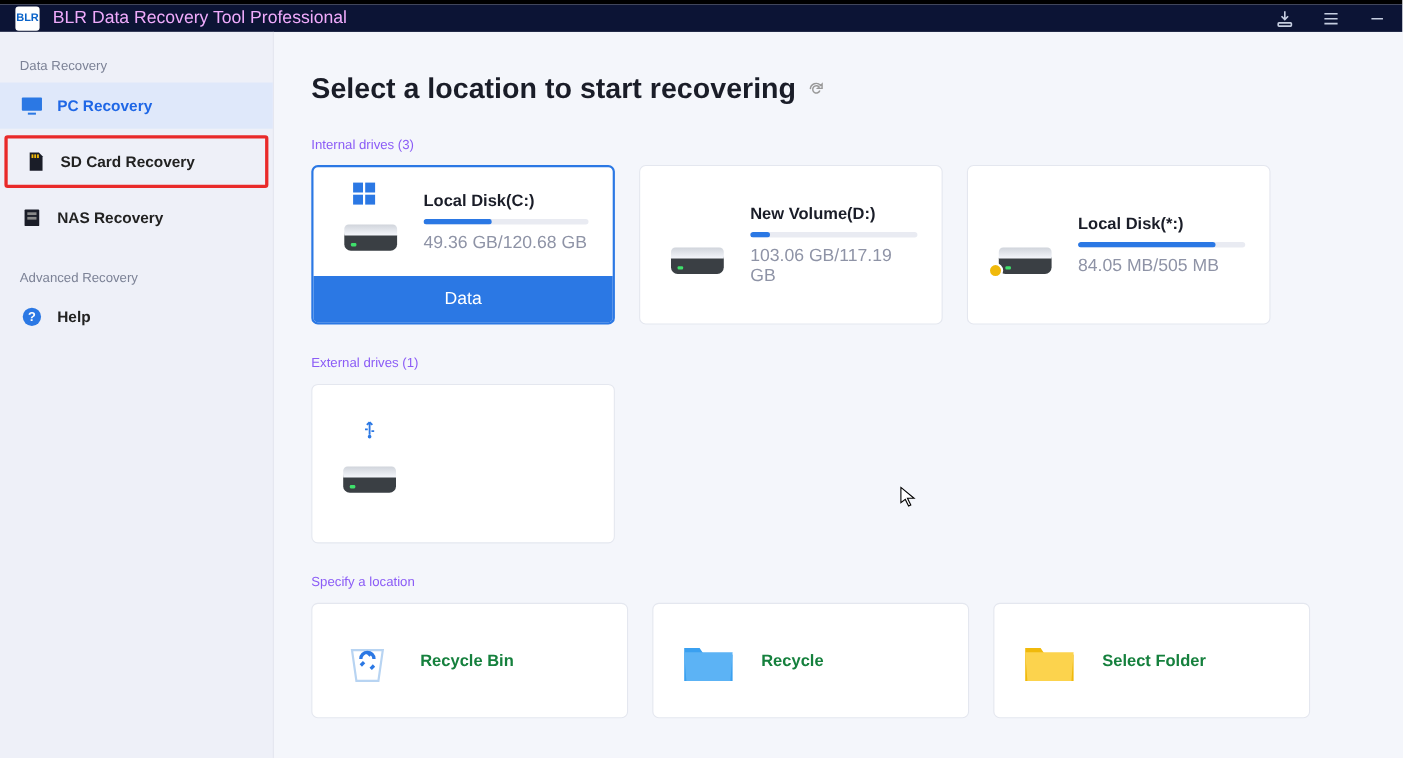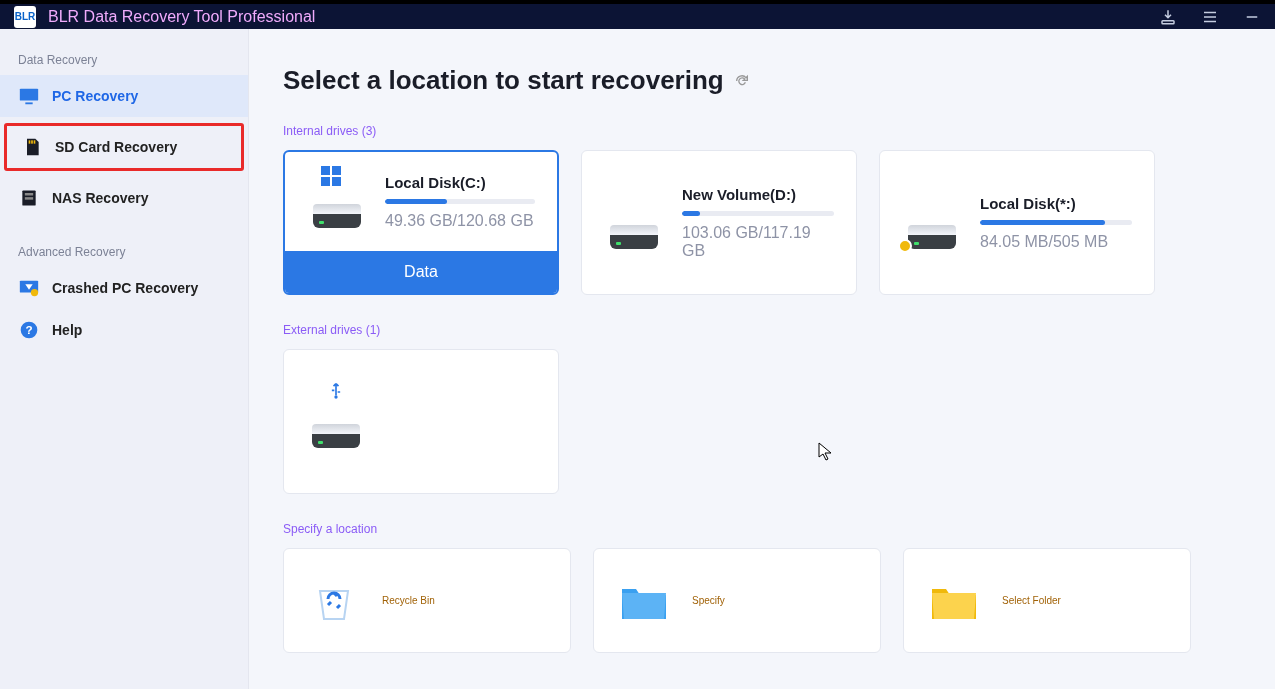--- a/index.html
+++ b/index.html
@@ -38,21 +38,21 @@
 .drive-info { flex: 1; }
 .drive-name { font-size: 15px; font-weight: 600; color: #1a1d28; margin-bottom: 8px; }
 .drive-bar { width: 100%; height: 5px; background: #e9ebf2; border-radius: 3px; margin-bottom: 8px; overflow: hidden; }
 .drive-bar-fill { height: 100%; background: #2b78e4; border-radius: 3px; }
 .drive-size { font-size: 16px; color: #8e93a6; }
 .scan-btn { height: 42px; background: #2b78e4; color: #fff; font-size: 16px; display: flex; align-items: center; justify-content: center; border-radius: 0 0 4px 4px; }
 
 .loc-grid { display: flex; gap: 22px; }
 .loc-card { width: 288px; height: 105px; background: #fff; border: 1px solid #e4e7ef; border-radius: 6px; display: flex; align-items: center; padding: 0 22px; gap: 20px; cursor: pointer; }
 .loc-icon { width: 56px; height: 56px; display: flex; align-items: center; justify-content: center; }
-.loc-name { font-size: 10px; font-weight: 400; color: #a16207; }
+.loc-name { font-size: 15px; font-weight: 700; color: #15803d; }
 
 .cursor { position: absolute; left: 818px; top: 442px; pointer-events: none; }
 
 
 .disk { width: 48px; height: 18px; background: #3a3f44; border-radius: 4px 4px 6px 6px; position: absolute; bottom: 0; left: 6px; }
 .disk:before { content:''; position:absolute; top:-6px; left:0; right:0; height:10px; background:linear-gradient(#d0d4db,#f4f6fb); border-radius:4px 4px 0 0; }
 .disk-led { position:absolute; bottom:4px; left:6px; width:5px; height:3px; background:#3fe06b; border-radius:1px; }
 .warn-badge { position:absolute; bottom:-4px; left:-4px; width:14px; height:14px; background:#f0b90b; border-radius:50%; border:2px solid #fff; }
 .win-badge { position:absolute; top:-10px; left:14px; display:grid; grid-template-columns: 1fr 1fr; gap:2px; width:20px; height:20px; }
 .win-badge span { background:#2b78e4; }
@@ -120,30 +120,20 @@
               <rect x="4" y="3" width="16" height="18" rx="1"></rect>
               <rect x="7" y="6" width="10" height="3" fill="#888"></rect>
               <rect x="7" y="11" width="10" height="3" fill="#888"></rect>
             </svg>
         </span>
         <span>NAS Recovery</span>
       </div>
 
       <div class="side-section-label" style="margin-top:18px">Advanced Recovery</div>
 
-      <div class="side-item">
-        <span class="side-icon">
-          <svg width="22" height="22" viewBox="0 0 24 24">
-              <rect x="2" y="4" width="20" height="13" rx="1" fill="#2b78e4"></rect>
-              <path d="M8 8l4 6 4-6" fill="#fff"></path>
-              <circle cx="18" cy="17" r="4" fill="#f0b90b"></circle>
-            </svg>
-        </span>
-        <span>Crashed PC Recovery</span>
-      </div>
 
 
       <div class="side-item">
         <span class="side-icon">
           <svg width="20" height="20" viewBox="0 0 24 24">
               <circle cx="12" cy="12" r="10" fill="#2b78e4"></circle>
               <text x="12" y="17" text-anchor="middle" fill="#fff" font-size="14" font-weight="bold">?</text>
             </svg>
         </span>
         <span>Help</span>
@@ -248,21 +238,21 @@
             </div>
             <div class="loc-name">Recycle Bin</div>
           </div>
           <div class="loc-card">
             <div class="loc-icon">
               <svg width="52" height="44" viewBox="0 0 52 44">
                 <path d="M4 10 L18 10 L22 16 L48 16 L48 40 L4 40 Z" fill="#3aa0f0"></path>
                 <path d="M4 14 L48 14 L46 40 L6 40 Z" fill="#5cb3f5"></path>
               </svg>
             </div>
-            <div class="loc-name">Specify</div>
+            <div class="loc-name">Recycle</div>
           </div>
           <div class="loc-card">
             <div class="loc-icon">
               <svg width="52" height="44" viewBox="0 0 52 44">
                 <path d="M4 10 L18 10 L22 16 L48 16 L48 40 L4 40 Z" fill="#f0b90b"></path>
                 <path d="M4 14 L48 14 L46 40 L6 40 Z" fill="#fcd34d"></path>
               </svg>
             </div>
             <div class="loc-name">Select Folder</div>
           </div>

